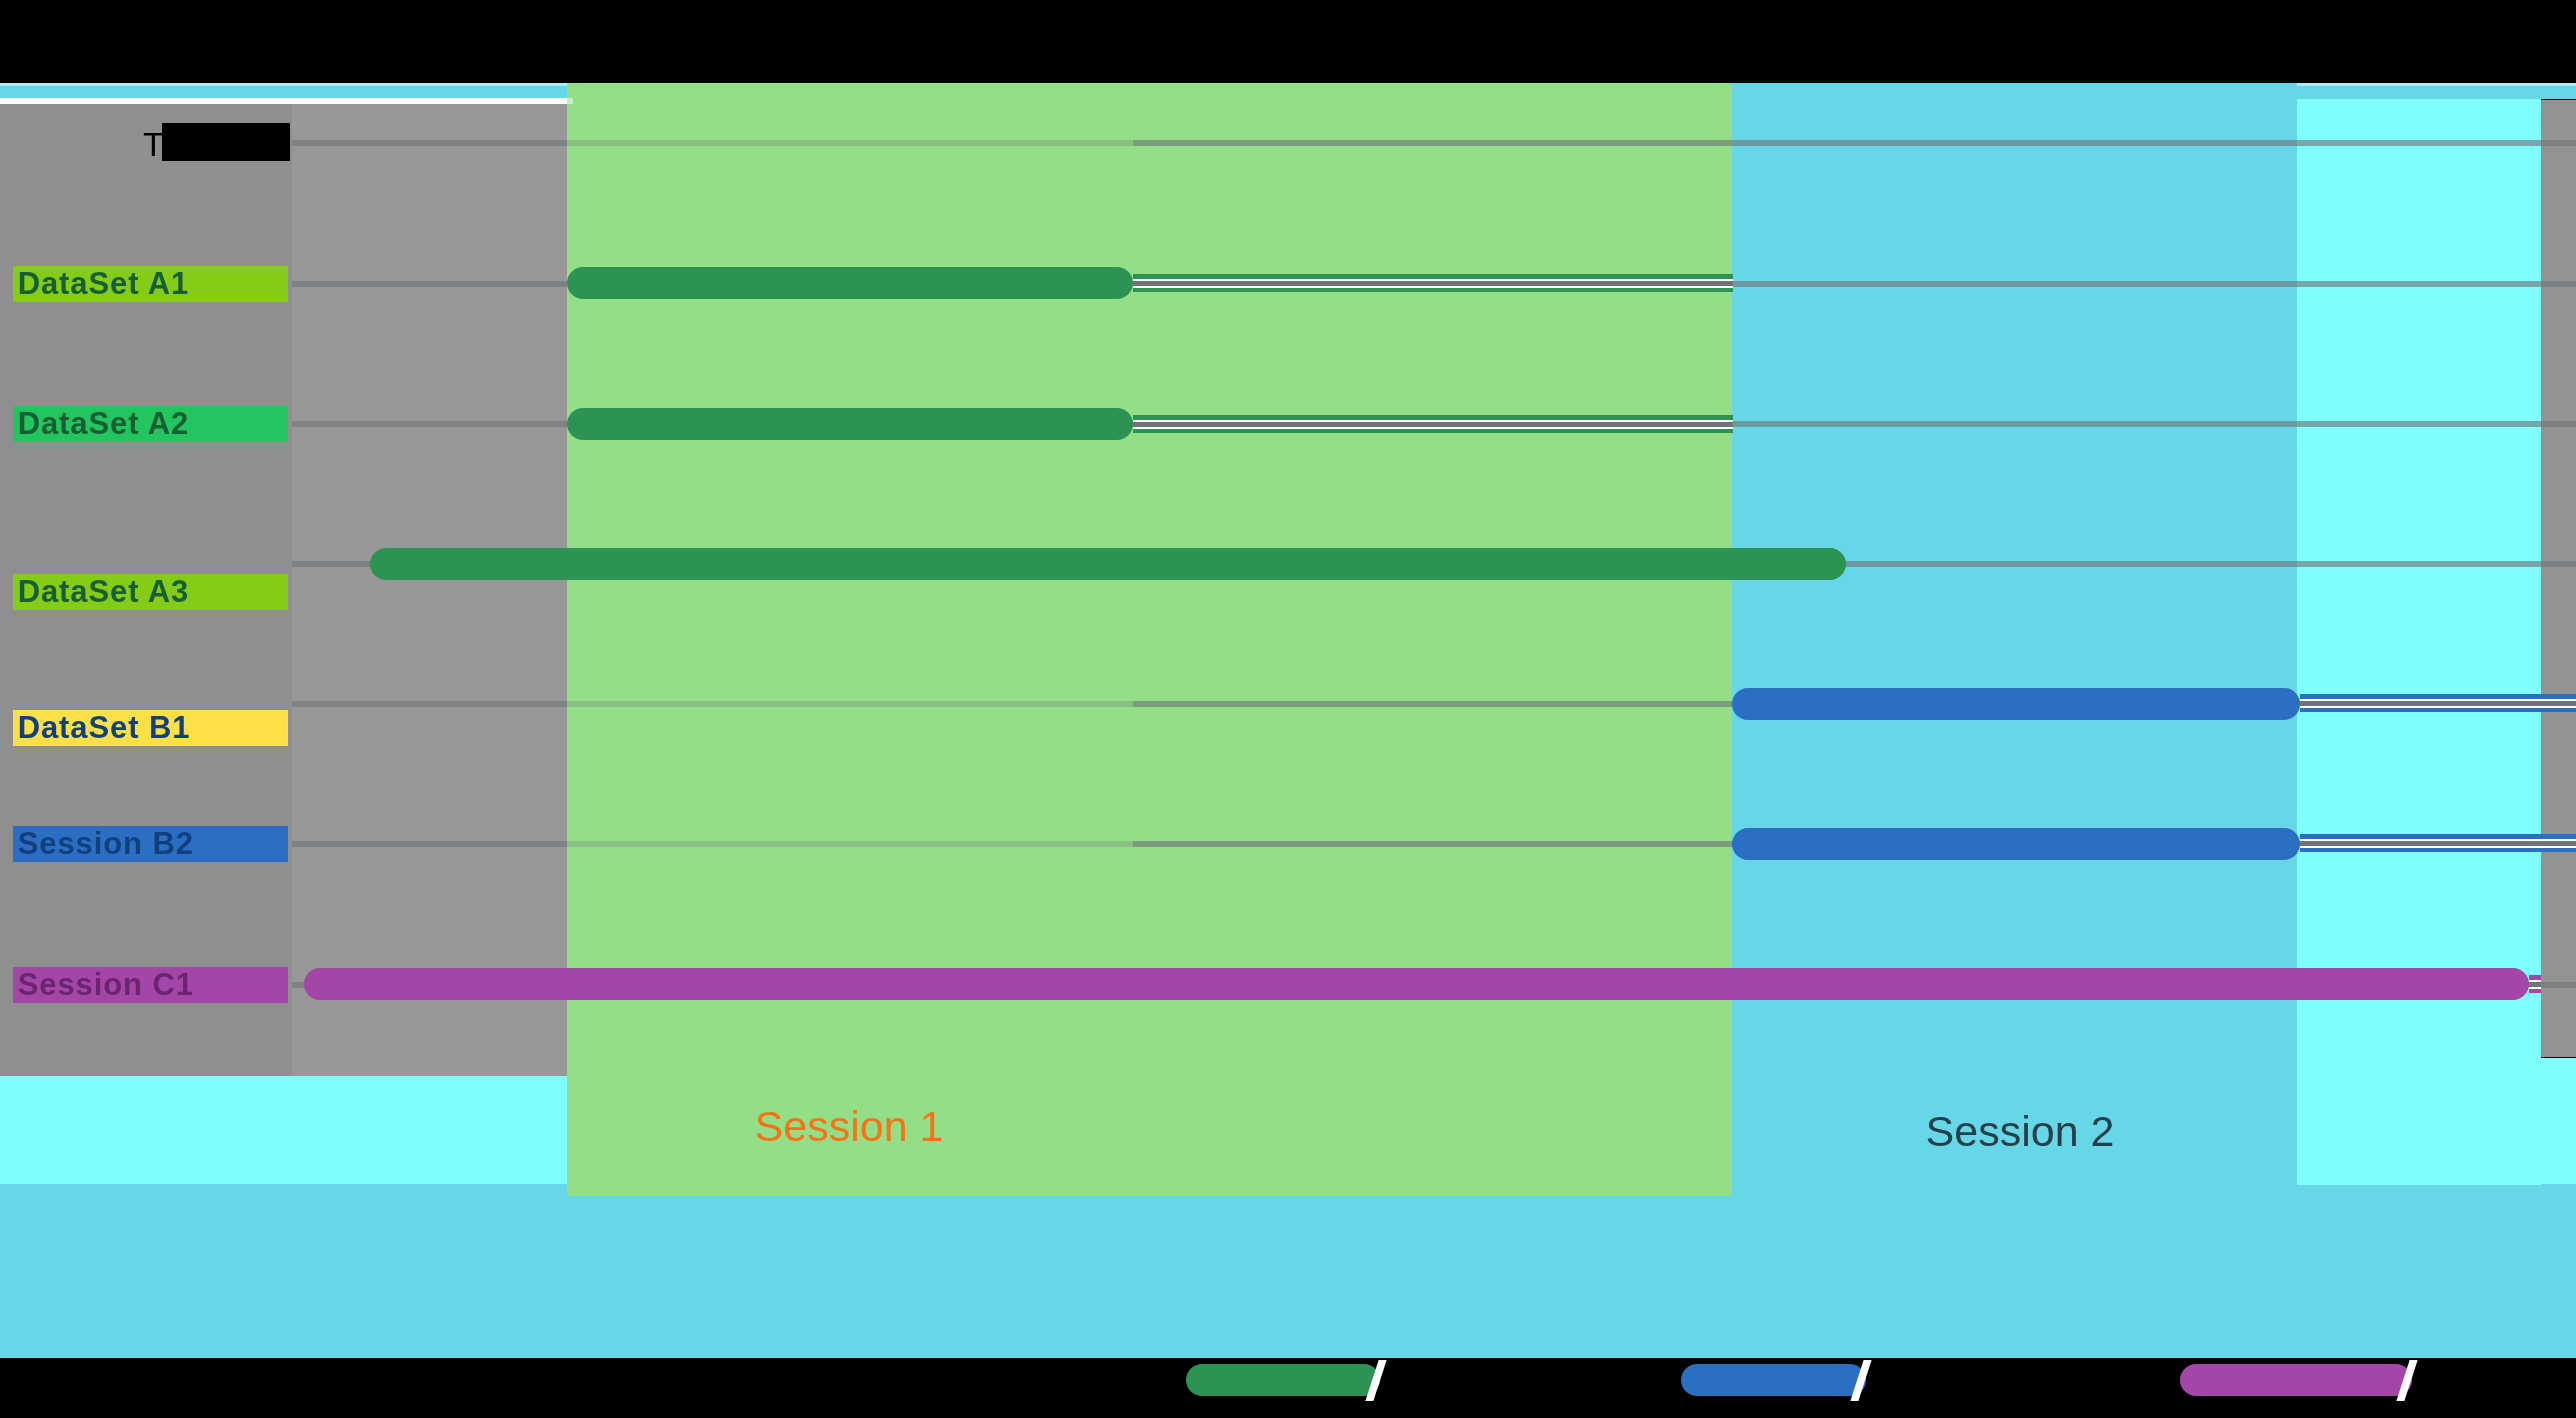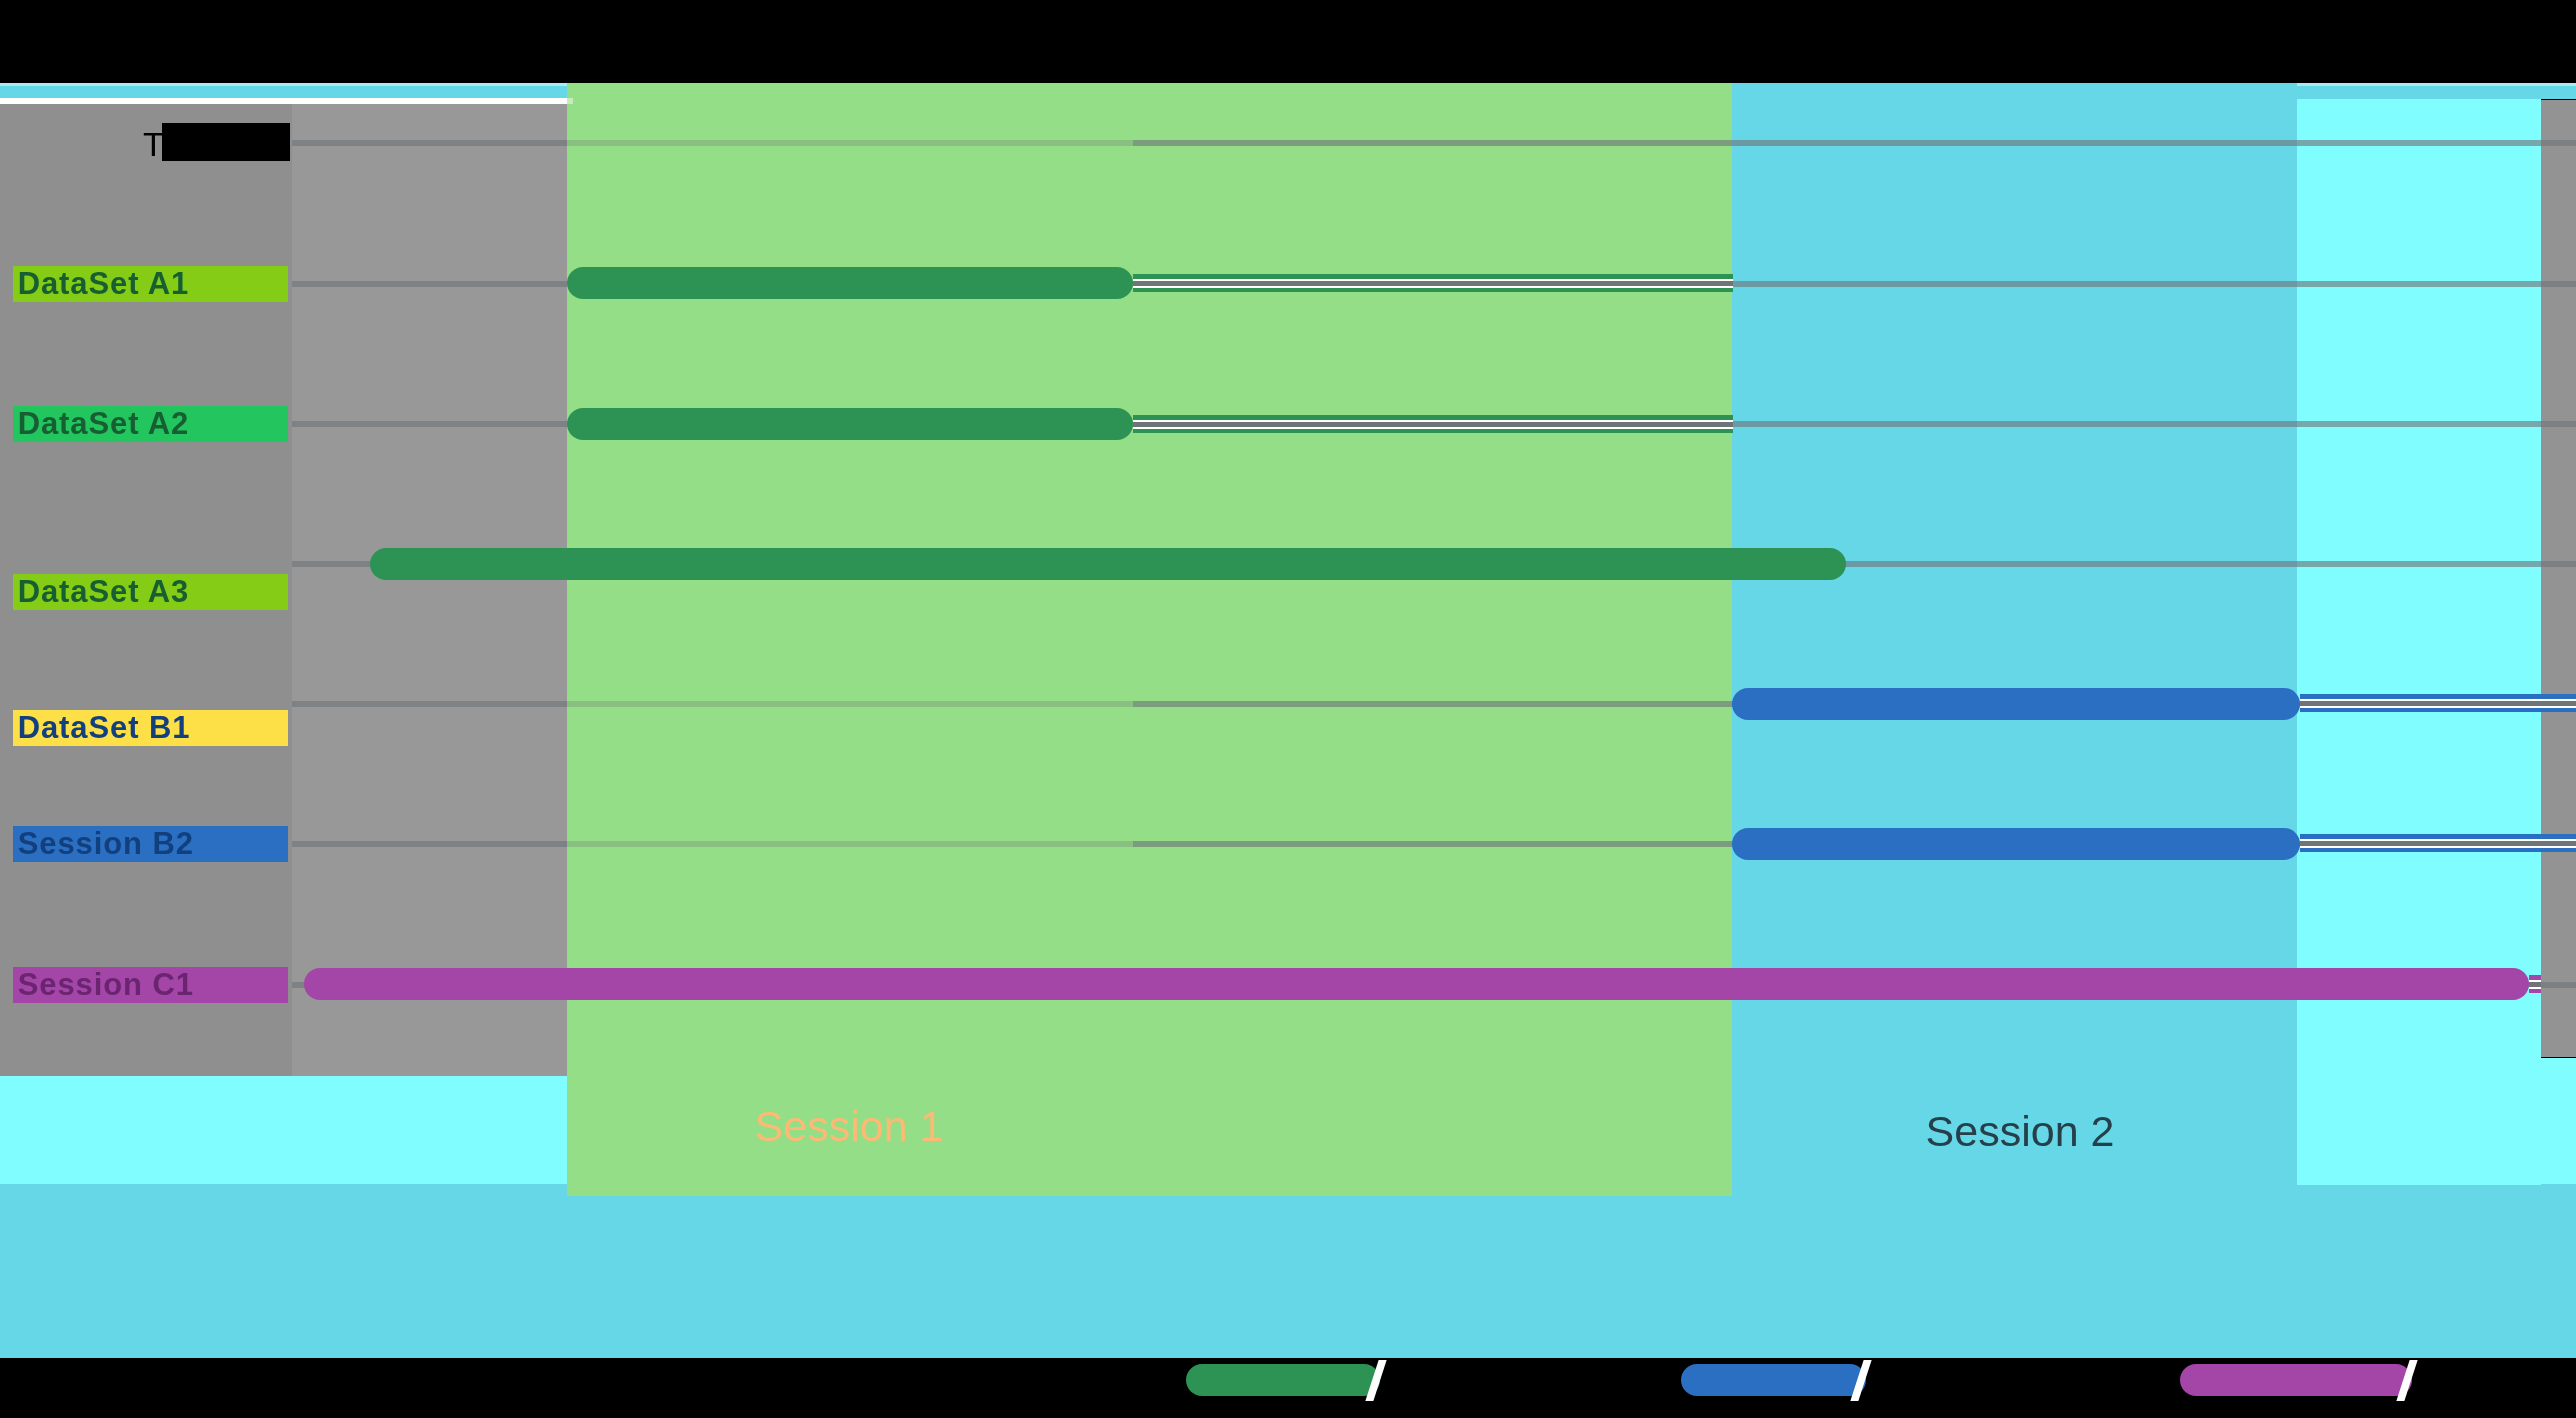--- a/index.html
+++ b/index.html
@@ -85,21 +85,21 @@
     </div>
   <div id="row-labels">
       <div class="abs row-label" style="top: 266px; background: #84cc16; color: rgb(23, 94, 51);">DataSet A1</div>
       <div class="abs row-label" style="top: 406px; background: #22c55e; color: rgb(23, 94, 51);">DataSet A2</div>
       <div class="abs row-label" style="top: 574px; background: #84cc16; color: rgb(23, 94, 51);">DataSet A3</div>
       <div class="abs row-label" style="top: 710px; background: #fde047; color: rgb(18, 63, 126);">DataSet B1</div>
       <div class="abs row-label" style="top: 826px; background: rgb(42, 111, 194); color: rgb(18, 63, 126);">Session B2</div>
       <div class="abs row-label" style="top: 967px; background: rgb(163, 70, 168); color: rgb(107, 36, 112);">Session C1</div>
     </div>
   <div id="session-labels">
-      <div class="abs session-label" style="left: 849px; top: 1126px; color: #fdba74;">Session 1</div>
+      <div class="abs session-label" style="left: 849px; top: 1126px; color: #f97316;">Session 1</div>
       <div class="abs session-label" style="left: 2020px; top: 1131px; color: rgb(37, 64, 74);">Session 2</div>
     </div>
 
   <div id="task-title" class="abs">T</div>
   <div id="task-redaction" class="abs"></div>
 
   <div id="legend">
       <div class="abs legend-dash" style="left: 1186px; width: 194px; background: rgb(45, 147, 85);"></div>
       <div class="abs legend-slash" style="left: 1372px;"></div>
       <div class="abs legend-dash" style="left: 1681px; width: 185px; background: rgb(42, 111, 194);"></div>

